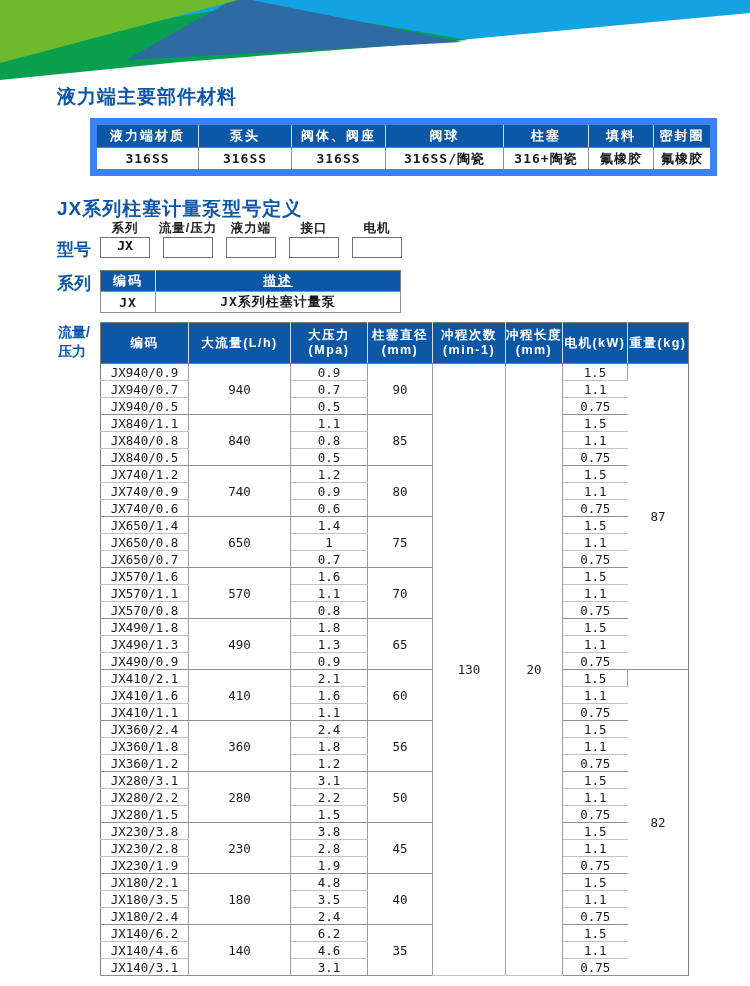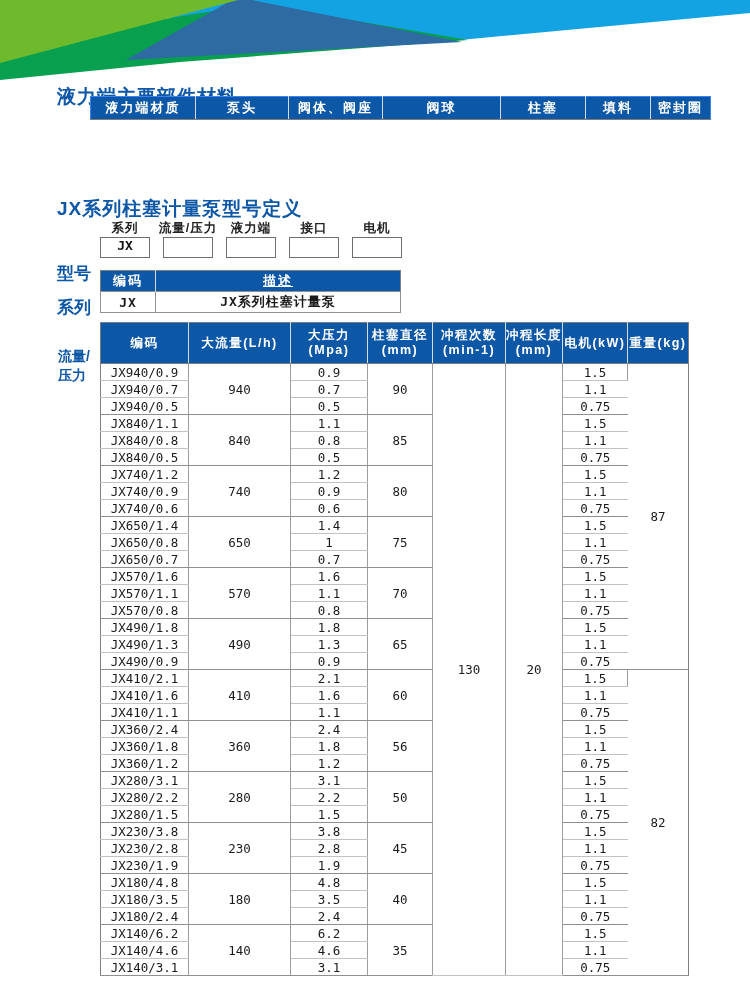--- a/index.html
+++ b/index.html
@@ -8,30 +8,30 @@
   .deco{position:absolute;top:0;left:0;width:750px;height:88px;}
 
   .sec-title{position:absolute;font-size:19px;font-weight:bold;color:#0d57a7;letter-spacing:1px;white-space:nowrap;}
   #title-materials{left:57px;top:84px;}
   #title-model{left:57px;top:196px;}
 
   table{border-collapse:collapse;table-layout:fixed;}
   th,td{padding:0;margin:0;}
 
   
-  .mat-table{position:absolute;left:90px;top:96px;width:620px;border:1px solid #3b82f6;}
+  .mat-table{position:absolute;left:90px;top:118px;width:620px;border:7px solid #3b82f6;}
   .mat-table th{background:#0d57a7;color:#fff;font-size:13px;font-weight:bold;height:22px;
                 text-align:center;letter-spacing:2px;border-right:1px solid #d2dbe8;border-bottom:1px solid #7d7d7d;}
   .mat-table th:last-child{border-right:none;}
   .mat-table td{height:21px;text-align:center;font-weight:bold;font-size:13px;color:#1a1a1a;
                 font-family:"DejaVu Sans Mono","Liberation Sans",monospace;letter-spacing:1px;
                 border:1px solid #909090;}
 
   
-  .model-label{position:absolute;font-size:17px;font-weight:bold;color:#0d57a7;white-space:nowrap;margin-top:24px;}
+  .model-label{position:absolute;font-size:17px;font-weight:bold;color:#0d57a7;white-space:nowrap;}
   #label-model{left:57px;top:238px;}
   #label-series{left:57px;top:272px;}
   #label-flow{left:58px;top:323px;line-height:19px;font-size:14px;}
   .slot-row{position:absolute;left:100px;top:220px;display:flex;}
   .slot{width:50px;margin-right:13px;display:flex;flex-direction:column;align-items:center;}
   .slot-label{font-size:12.5px;font-weight:bold;color:#222;white-space:nowrap;height:17px;letter-spacing:1px;}
   .slot-box{box-sizing:border-box;width:50px;height:21px;border:1px solid #6f6f6f;background:#fff;
             text-align:center;line-height:19px;font:bold 13px "DejaVu Sans Mono",monospace;}
 
   .series-table{position:absolute;left:100px;top:270px;width:300px;border:1px solid #7d7d7d;}
@@ -82,20 +82,29 @@
           <th>液力端材质</th>
           <th>泵头</th>
           <th>阀体、阀座</th>
           <th>阀球</th>
           <th>柱塞</th>
           <th>填料</th>
           <th>密封圈</th>
         </tr>
       </thead>
       <tbody>
+        <tr>
+          <td>316SS</td>
+          <td>316SS</td>
+          <td>316SS</td>
+          <td>316SS/陶瓷</td>
+          <td>316+陶瓷</td>
+          <td>氟橡胶</td>
+          <td>氟橡胶</td>
+        </tr>
       </tbody>
     </table>
 
   <div class="sec-title" id="title-model">JX系列柱塞计量泵型号定义</div>
 
   <div class="model-label" id="label-model">型号</div>
   <div class="slot-row" id="slot-row">
       <div class="slot">
         <div class="slot-label">系列</div>
         <div class="slot-box">JX</div>
@@ -336,21 +345,21 @@
           <td>JX230/2.8</td>
           <td>2.8</td>
           <td>1.1</td>
         </tr>
         <tr>
           <td class="ge">JX230/1.9</td>
           <td class="ge">1.9</td>
           <td class="ge">0.75</td>
         </tr>
         <tr>
-          <td>JX180/4.8</td>
+          <td>JX180/2.1</td>
           <td rowspan="3" class="ge">180</td>
           <td>4.8</td>
           <td rowspan="3" class="ge">40</td>
           <td>1.5</td>
         </tr>
         <tr>
           <td>JX180/3.5</td>
           <td>3.5</td>
           <td>1.1</td>
         </tr>

